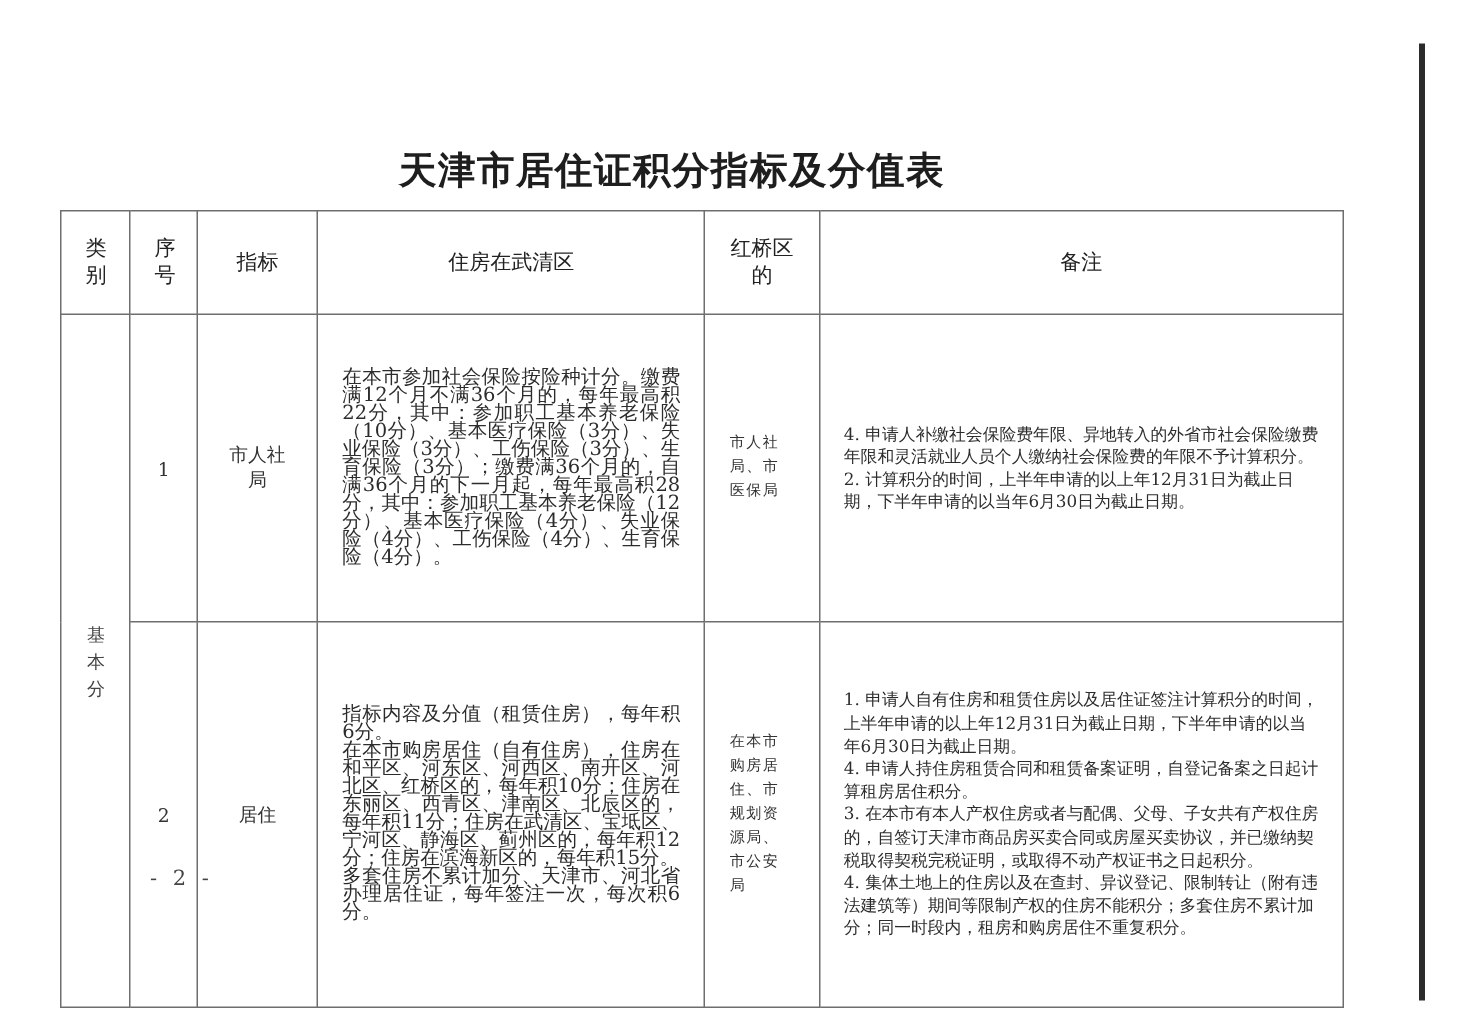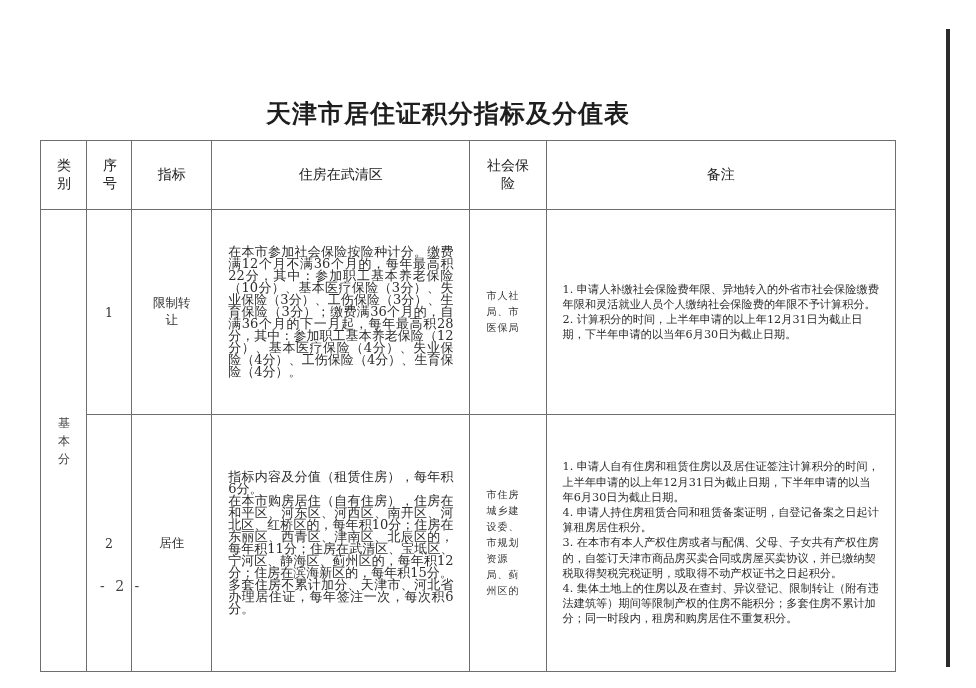--- a/index.html
+++ b/index.html
@@ -67,53 +67,53 @@
       <col class="c-con">
       <col class="c-dep">
       <col class="c-rem">
   </colgroup>
   <thead>
     <tr>
       <th>类别</th>
       <th>序号</th>
       <th>指标</th>
       <th>住房在武清区</th>
-      <th>社会保险</th>
+      <th>红桥区的</th>
       <th>备注</th>
     </tr>
   </thead>
   <tbody>
     <tr class="r1">
       <td rowspan="2" class="center">
         <div class="vert">
           <div>基</div>
           <div>本</div>
           <div>分</div>
         </div>
       </td>
       <td class="center">1</td>
-      <td class="center">限制转让</td>
+      <td class="center">市人社局</td>
       <td class="content">
         <p>在本市参加社会保险按险种计分。缴费满12个月不满36个月的，每年最高积22分，其中：参加职工基本养老保险（10分）、基本医疗保险（3分）、失业保险（3分）、工伤保险（3分）、生育保险（3分）；缴费满36个月的，自满36个月的下一月起，每年最高积28分，其中：参加职工基本养老保险（12分）、基本医疗保险（4分）、失业保险（4分）、工伤保险（4分）、生育保险（4分）。</p>
       </td>
       <td class="dept">市人社局、市医保局</td>
       <td class="remarks">
-        <p>1. 申请人补缴社会保险费年限、异地转入的外省市社会保险缴费年限和灵活就业人员个人缴纳社会保险费的年限不予计算积分。</p>
+        <p>4. 申请人补缴社会保险费年限、异地转入的外省市社会保险缴费年限和灵活就业人员个人缴纳社会保险费的年限不予计算积分。</p>
         <p>2. 计算积分的时间，上半年申请的以上年12月31日为截止日期，下半年申请的以当年6月30日为截止日期。</p>
       </td>
     </tr>
     <tr class="r2">
       <td class="center">2</td>
       <td class="center">居住</td>
       <td class="content">
         <p>指标内容及分值（租赁住房），每年积6分。</p>
         <p>在本市购房居住（自有住房），住房在和平区、河东区、河西区、南开区、河北区、红桥区的，每年积10分；住房在东丽区、西青区、津南区、北辰区的，每年积11分；住房在武清区、宝坻区、宁河区、静海区、蓟州区的，每年积12分；住房在滨海新区的，每年积15分。</p>
         <p>多套住房不累计加分、天津市、河北省办理居住证，每年签注一次，每次积6分。</p>
       </td>
-      <td class="dept">市住房城乡建设委、市规划资源局、蓟州区的</td>
+      <td class="dept">在本市购房居住、市规划资源局、市公安局</td>
       <td class="remarks">
         <p>1. 申请人自有住房和租赁住房以及居住证签注计算积分的时间，上半年申请的以上年12月31日为截止日期，下半年申请的以当年6月30日为截止日期。</p>
         <p>4. 申请人持住房租赁合同和租赁备案证明，自登记备案之日起计算租房居住积分。</p>
         <p>3. 在本市有本人产权住房或者与配偶、父母、子女共有产权住房的，自签订天津市商品房买卖合同或房屋买卖协议，并已缴纳契税取得契税完税证明，或取得不动产权证书之日起积分。</p>
         <p>4. 集体土地上的住房以及在查封、异议登记、限制转让（附有违法建筑等）期间等限制产权的住房不能积分；多套住房不累计加分；同一时段内，租房和购房居住不重复积分。</p>
       </td>
     </tr>
   </tbody>
 </table>
 

